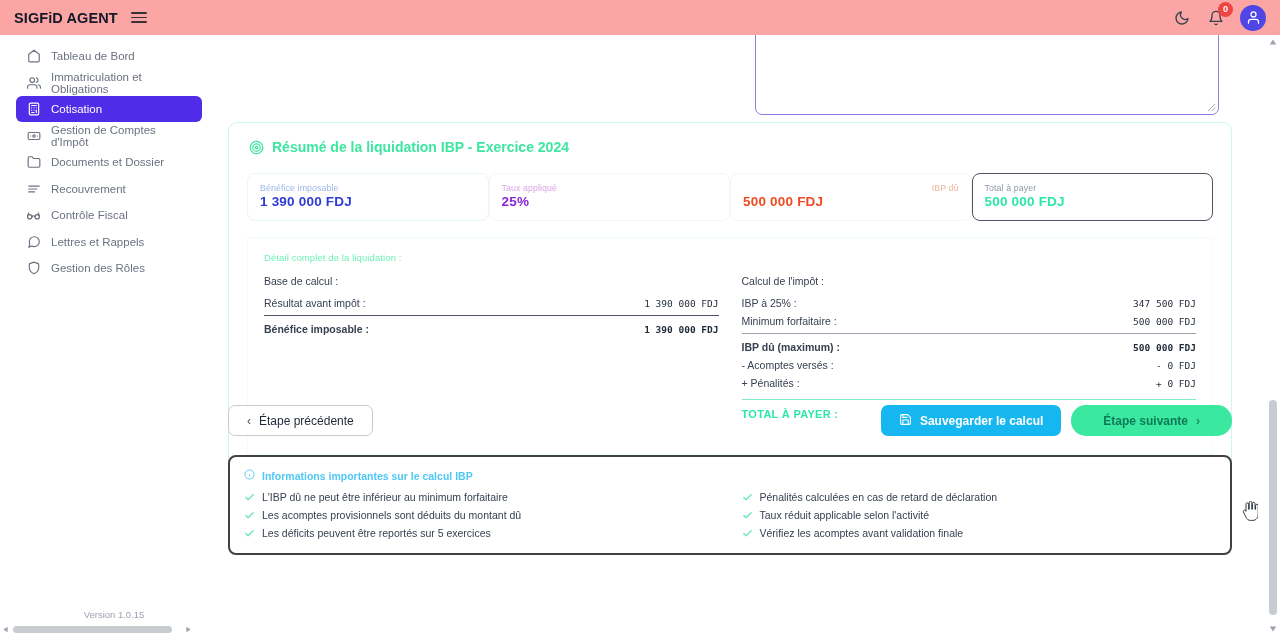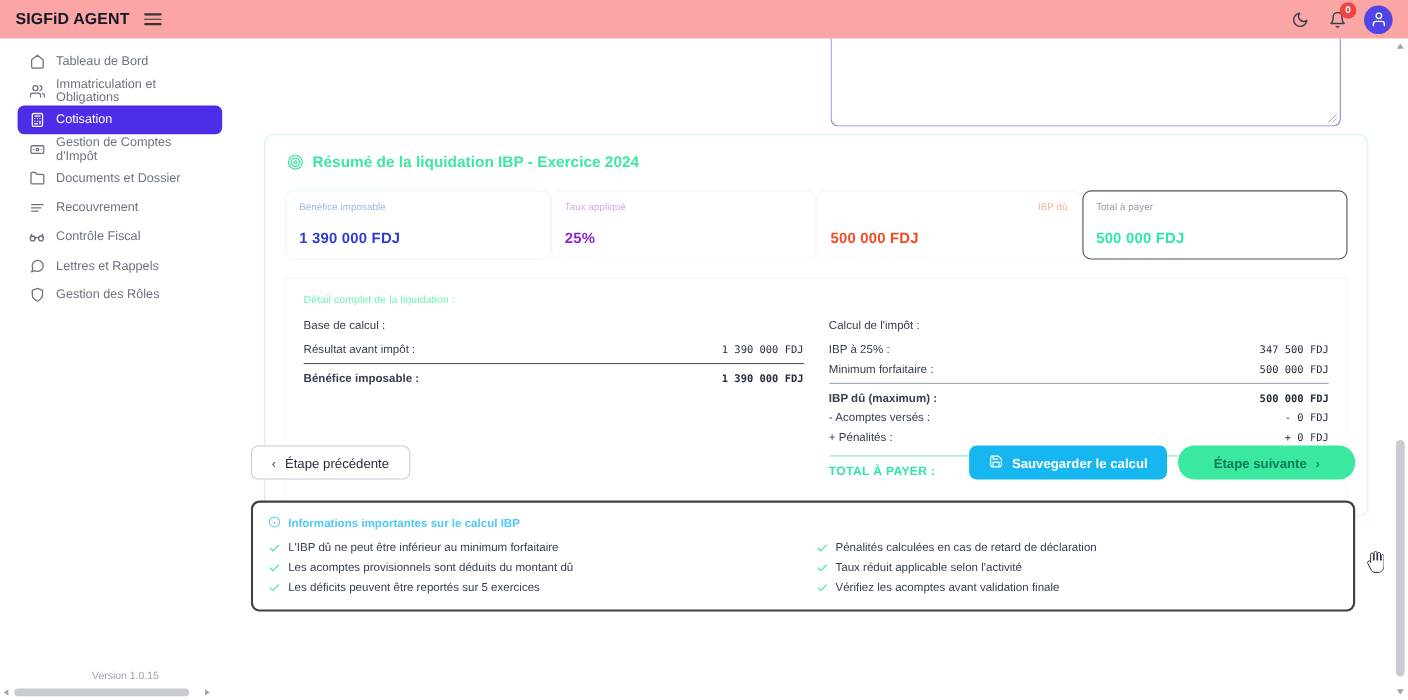--- a/index.html
+++ b/index.html
@@ -99,21 +99,21 @@
     font-family: "Liberation Sans", sans-serif; font-size: 12px;
     padding: 8px 10px; color: #111827;
   }
   .ta-grip {
     position: absolute; right: 3px; bottom: 3px;
     width: 9px; height: 9px; pointer-events: none;
   }
 
   
   .summary-card {
-    position: absolute; left: 12px; top: 87px;
+    position: absolute; left: 0; top: 87px;
     width: 1004px;
     border: 1px solid #ccf6ee;
     border-radius: 9px;
     background: #ffffff;
     padding: 16px 18px 12px 18px;
   }
   .summary-title {
     display: flex; align-items: center; gap: 8px;
     font-size: 14px; font-weight: bold; color: #3ee6a0;
     margin: 0 0 18px 2px;
@@ -124,33 +124,33 @@
   .kpi {
     flex: 1 1 0;
     border: 1px solid #e9f7fd;
     border-radius: 8px;
     padding: 9px 12px 11px 12px;
     background: #fff;
     min-height: 48px;
   }
   .kpi.k2, .kpi.k3 { border-color: #fdf4ec; }
   .kpi.k4 { border: 1.4px solid #4b5563; border-radius: 8px; }
-  .kpi-label { font-size: 8.8px; margin-bottom: 16px; letter-spacing: .1px; }
+  .kpi-label { font-size: 8.8px; margin-bottom: 1px; letter-spacing: .1px; }
   .kpi-value { font-size: 13.5px; font-weight: bold; letter-spacing: .2px; }
   .k1 .kpi-label { color: #9db6e8; } .k1 .kpi-value { color: #2f3bd6; }
   .k2 .kpi-label { color: #d8a6e8; } .k2 .kpi-value { color: #8b25d6; }
   .k3 .kpi-label { color: #f0b49a; text-align: right; } .k3 .kpi-value { color: #f04a22; }
   .k4 .kpi-label { color: #8c9aa8; } .k4 .kpi-value { color: #2de8a5; }
 
   
   .detail-panel {
     margin-top: 16px;
     border: 1px solid #eefcfa;
     border-radius: 3px;
-    padding: 14px 16px 17px 16px;
+    padding: 14px 16px 30px 16px;
     background: #fff;
   }
   .detail-head {
     font-size: 9.5px; color: #6ef0b8; margin-bottom: 12px; letter-spacing: .1px;
   }
   .detail-cols { display: flex; gap: 0; }
   .dcol { flex: 1 1 0; }
   .dcol.right { padding-left: 23px; }
   .dsub { font-size: 10.5px; color: #374151; margin-bottom: 8px; }
   .drow {

